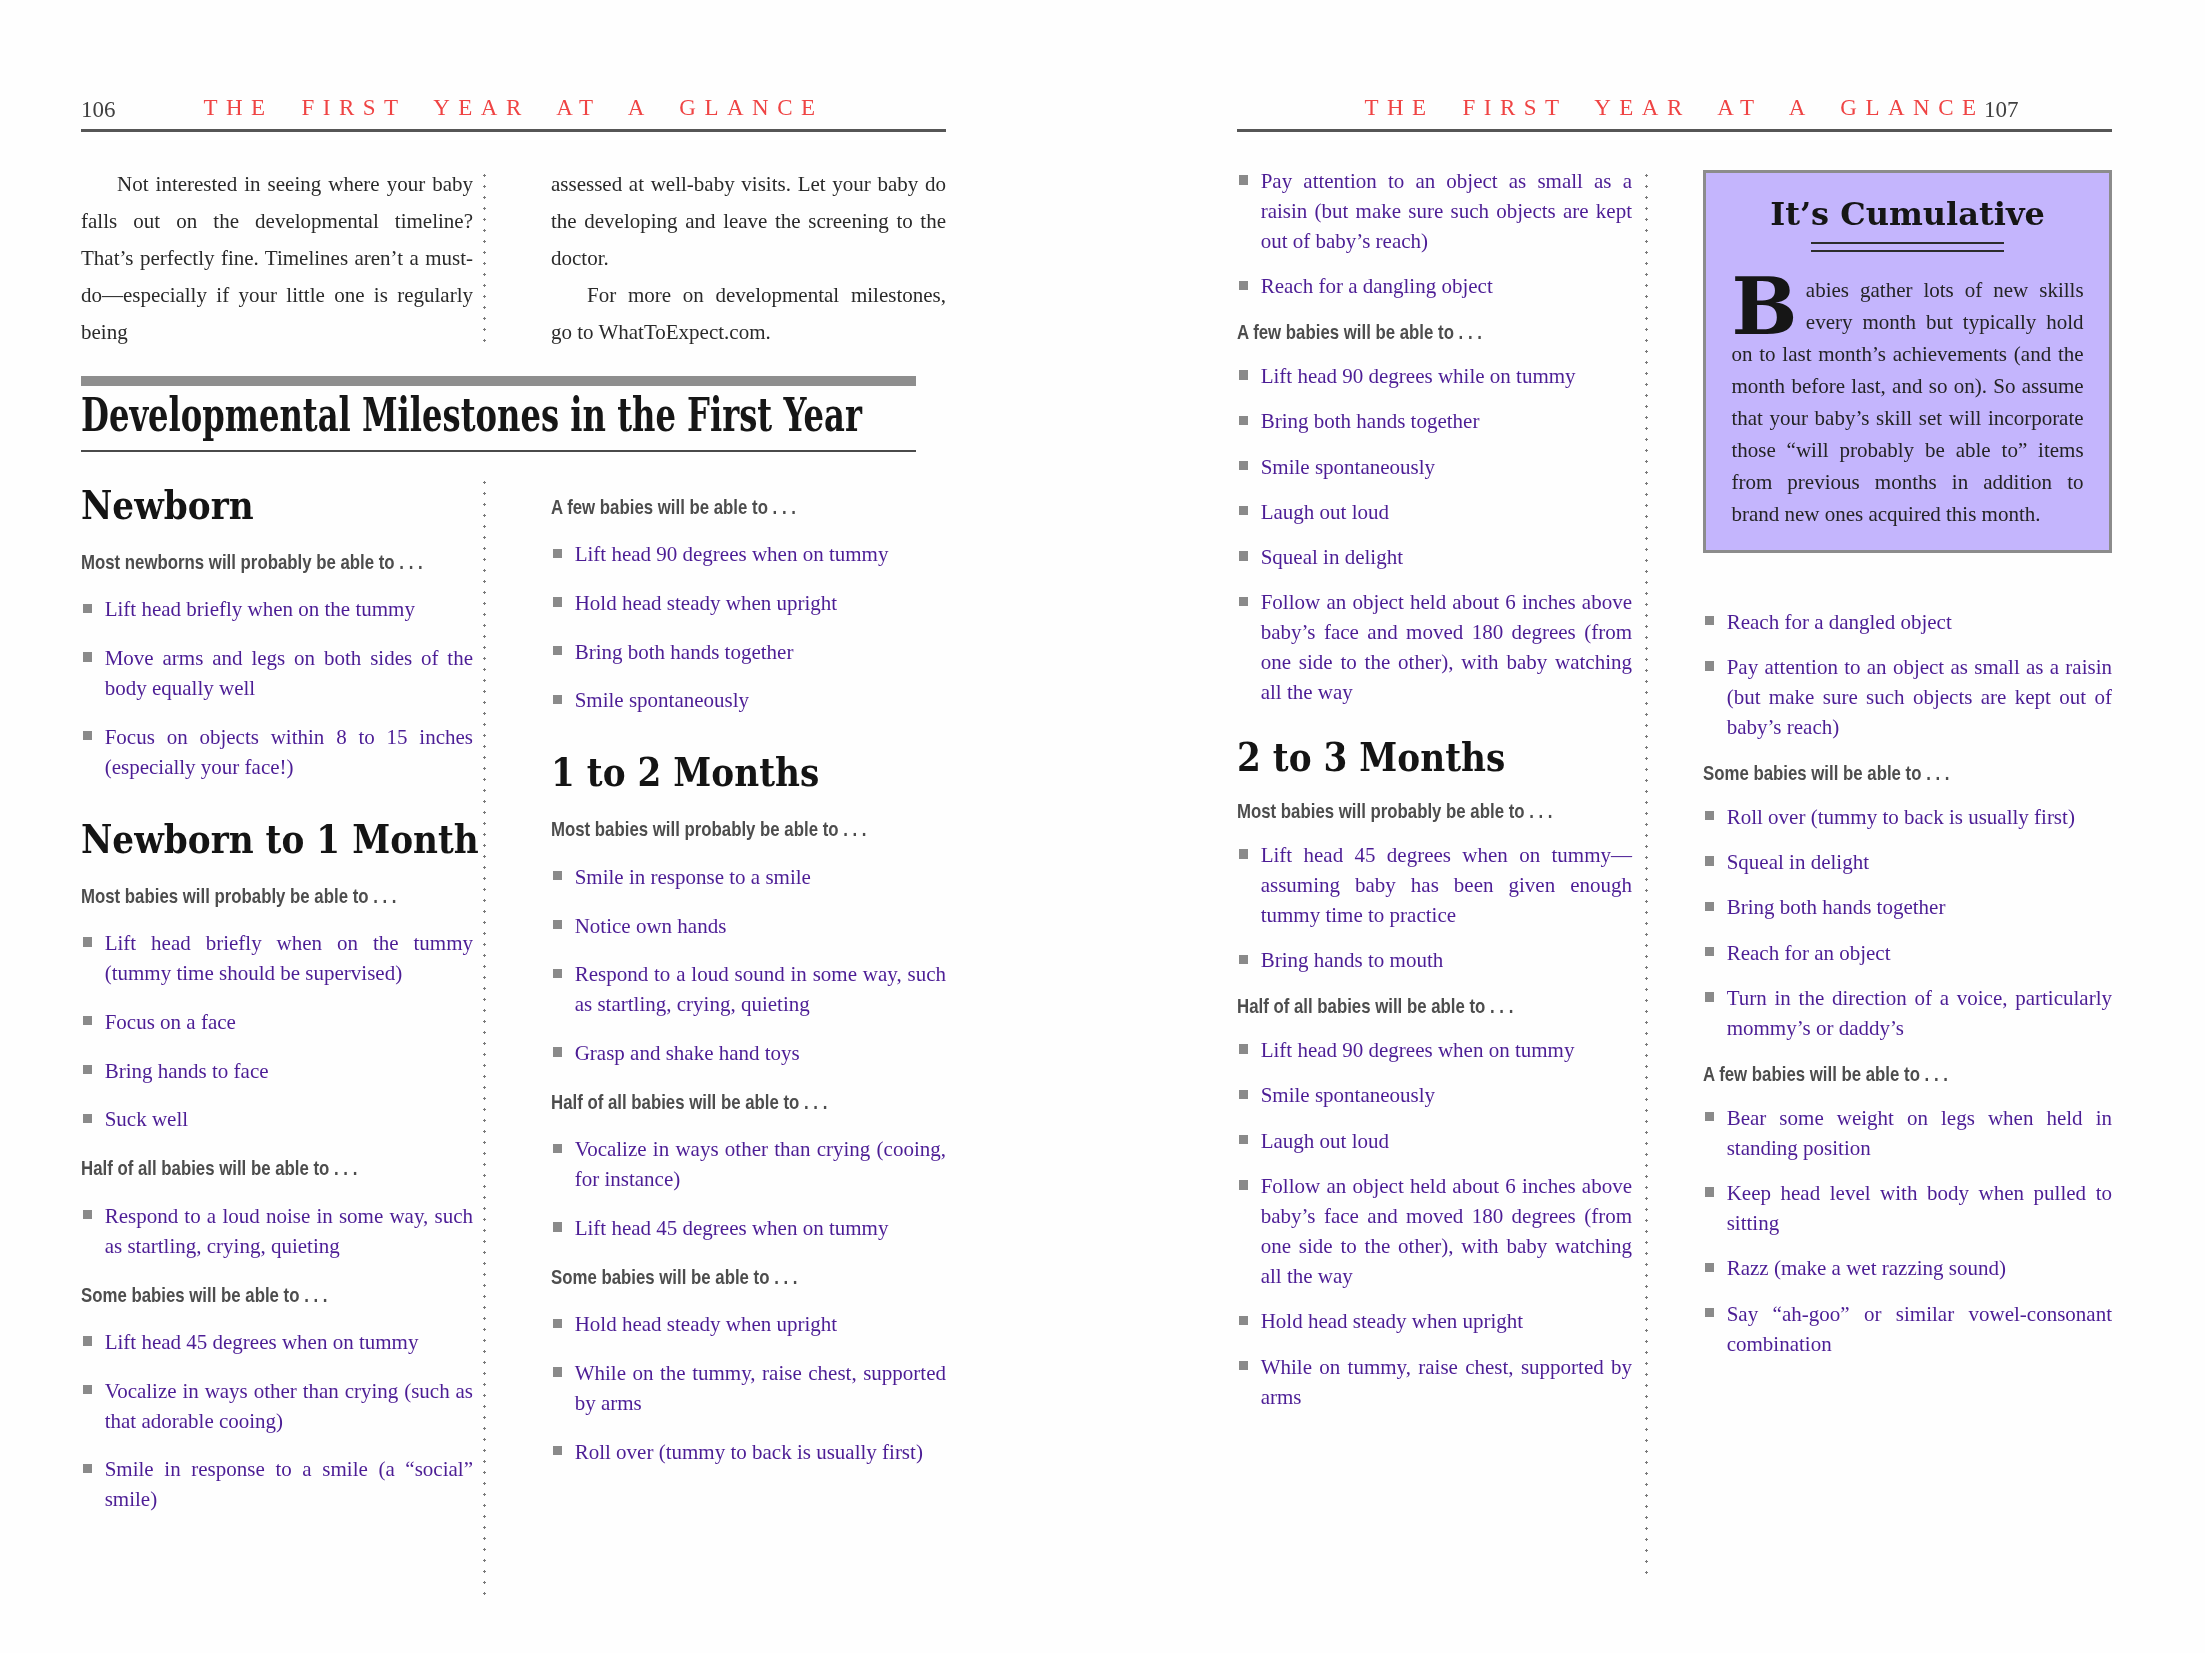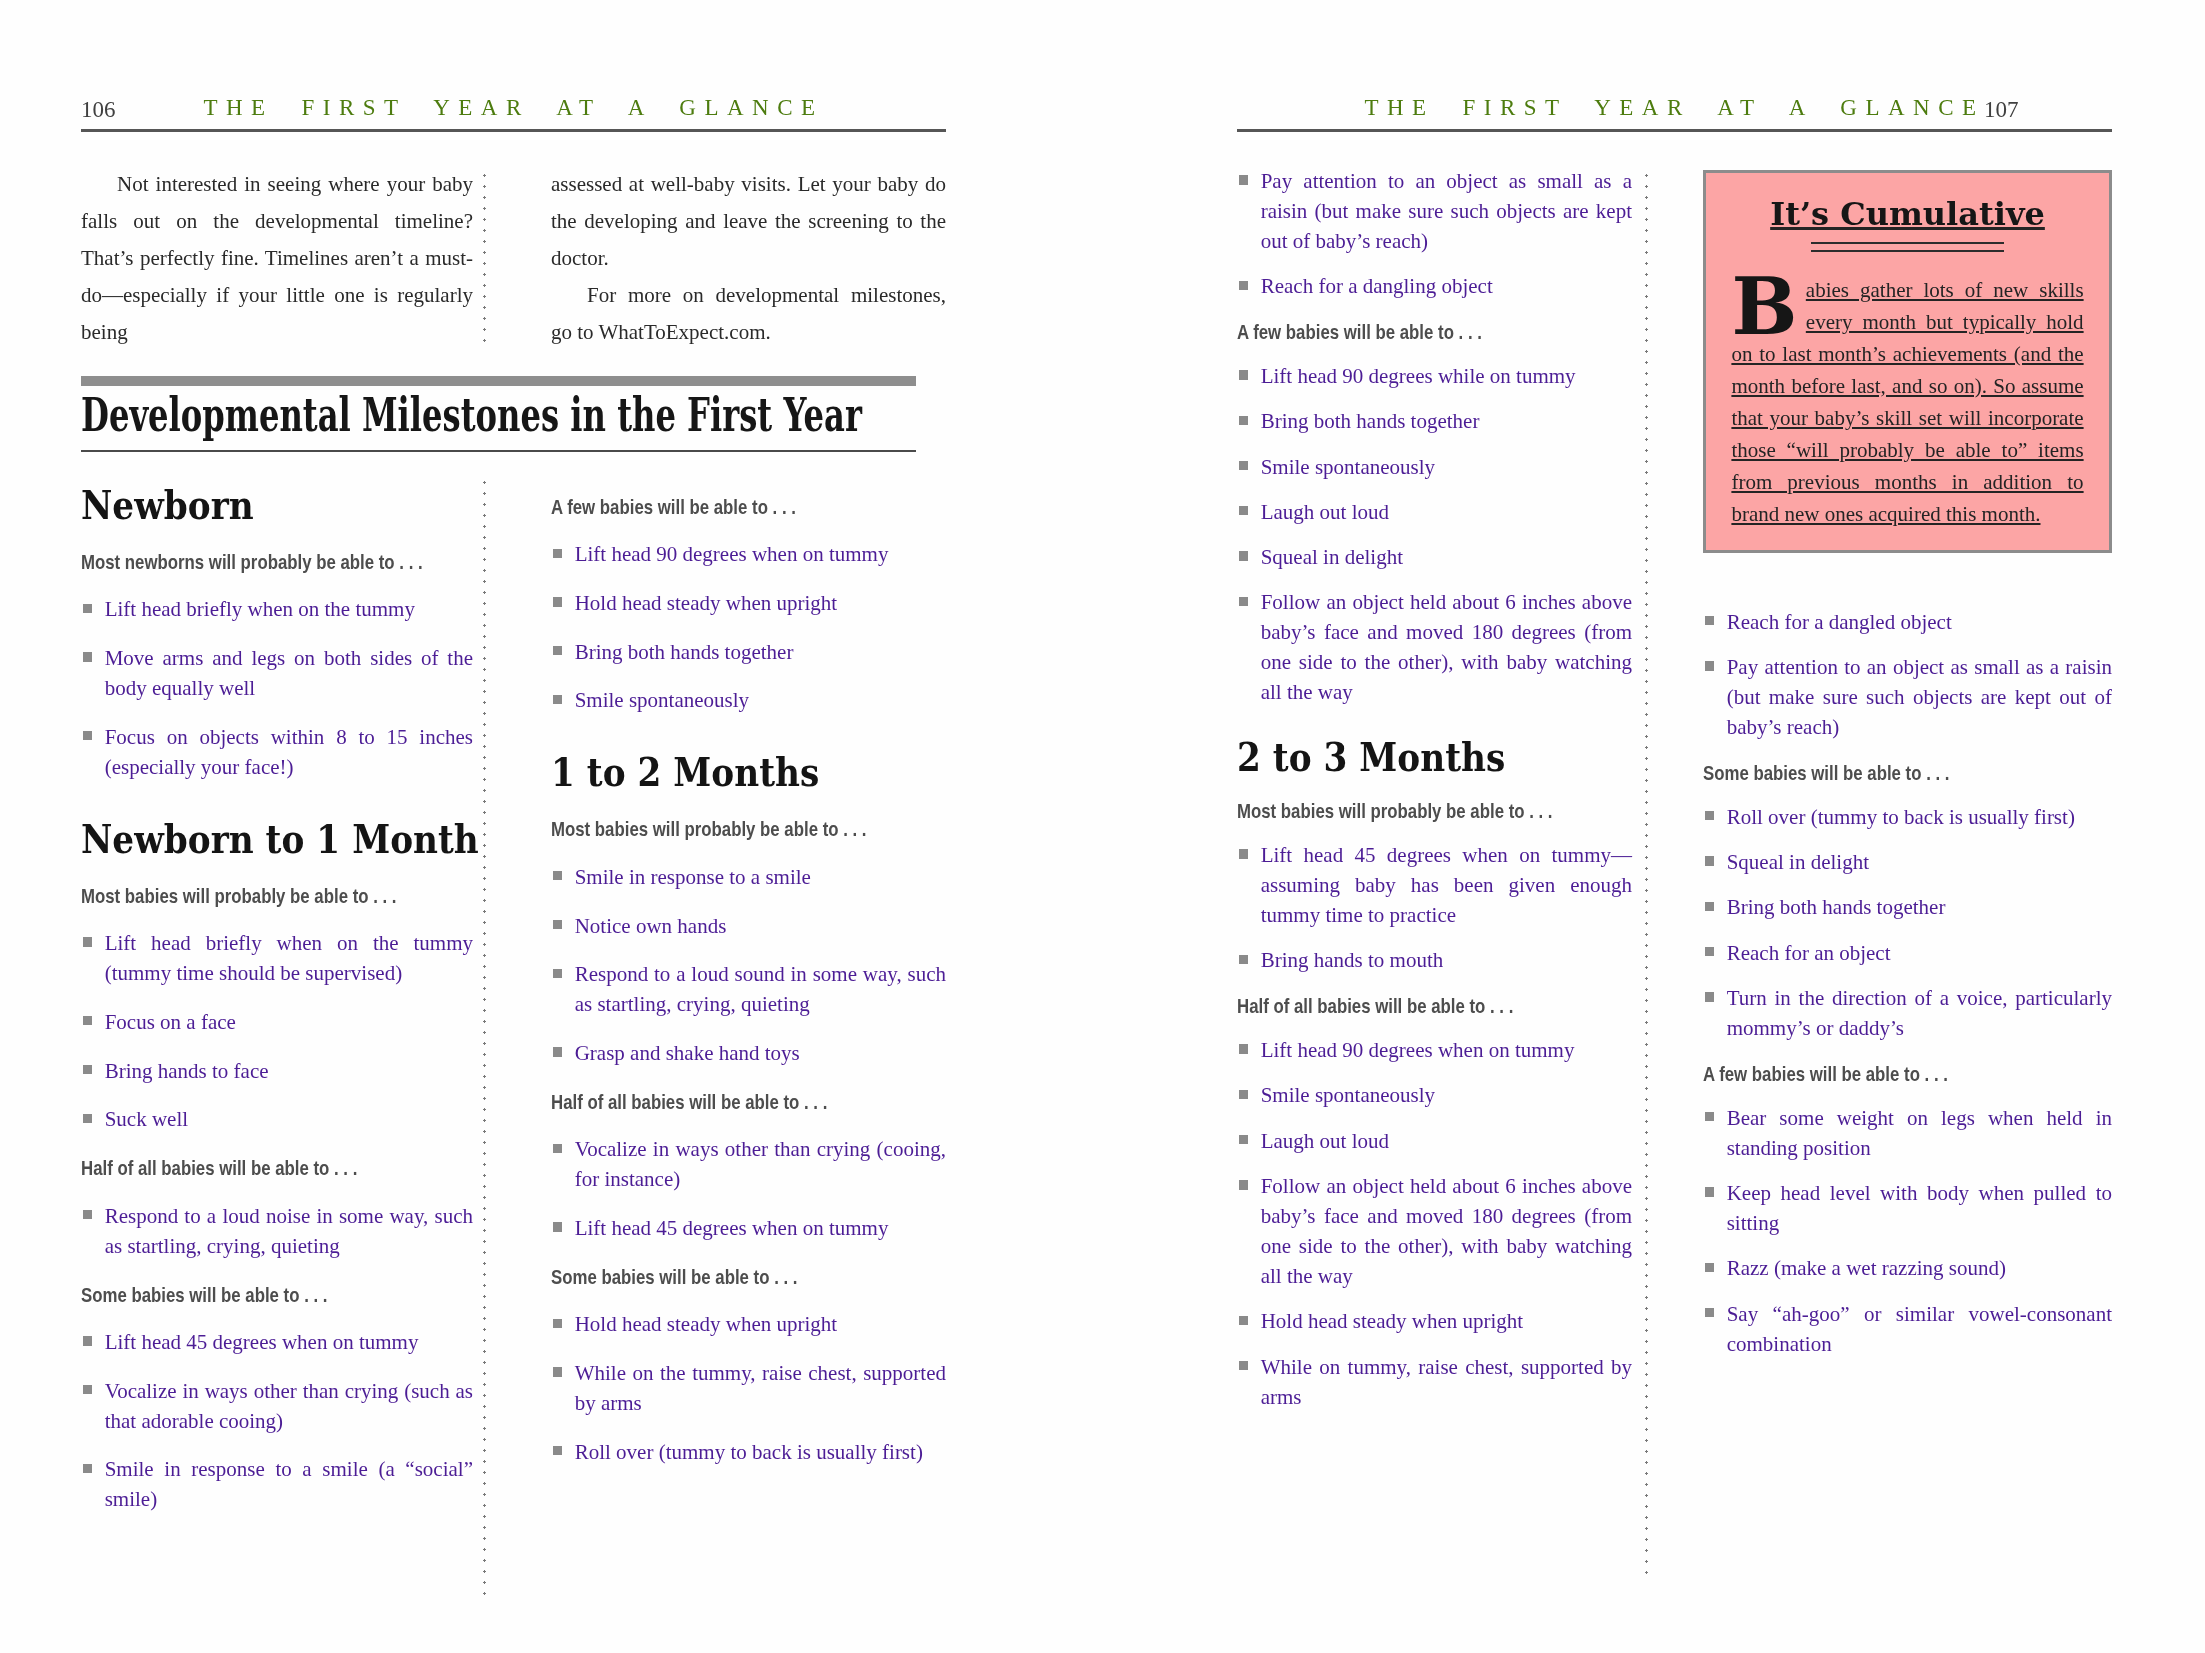--- a/index.html
+++ b/index.html
@@ -8,21 +8,21 @@
     width:2205px;height:1654px;
     background:#fefefe;
     font-family:"Liberation Serif", serif;
     color:#242424;
     overflow:hidden;
   }
   
   .running-head{
     position:absolute;top:95px;
     font-size:23px;letter-spacing:8.5px;word-spacing:13.6px;
-    color:#4d7c0f;text-align:center;white-space:nowrap;
+    color:#ef4444;text-align:center;white-space:nowrap;
   }
   .pagenum{
     position:absolute;top:97px;font-size:23px;color:#404040;
   }
   .head-rule{
     position:absolute;top:129px;height:2.5px;background:#565656;
   }
   
   .intro{
     position:absolute;top:166px;
@@ -69,22 +69,22 @@
   }
   .p107 .bullet-item{margin-bottom:15.3px;}
   .bullet-square{
     flex:0 0 auto;width:9.3px;height:9.3px;background:#8a8a8a;
     margin:9.3px 12.7px 0 1.7px;
   }
   .bullet-text{flex:1 1 auto;}
   
   .cumulative-box{
     box-sizing:border-box;width:100%;
-    border:3.4px solid #8c8c8c;background:#fca5a5;
-    padding:22px 25.4px 20.4px 25.4px;margin:1.7px 0 54px 0;text-decoration:underline;
+    border:3.4px solid #8c8c8c;background:#c4b5fd;
+    padding:22px 25.4px 20.4px 25.4px;margin:1.7px 0 54px 0;
   }
   .box-title{
     margin:0;text-align:center;
     font-family:"DejaVu Serif", serif;font-weight:700;
     font-size:32px;color:#161616;
   }
   .double-rule{
     width:55%;height:6px;margin:8.5px auto 22px auto;
     border-top:2.5px solid #2c2c2c;border-bottom:2.5px solid #2c2c2c;
   }

